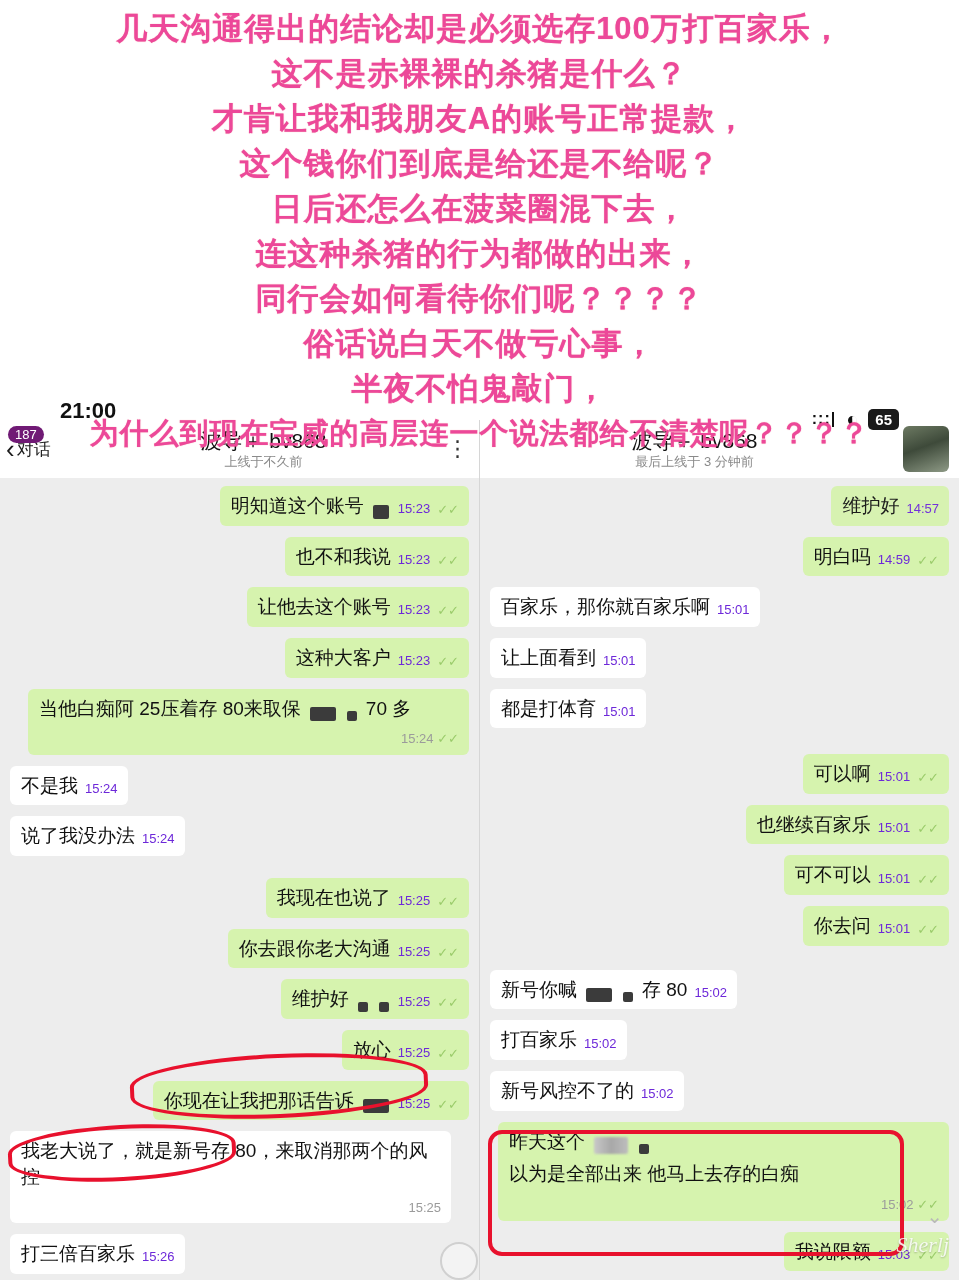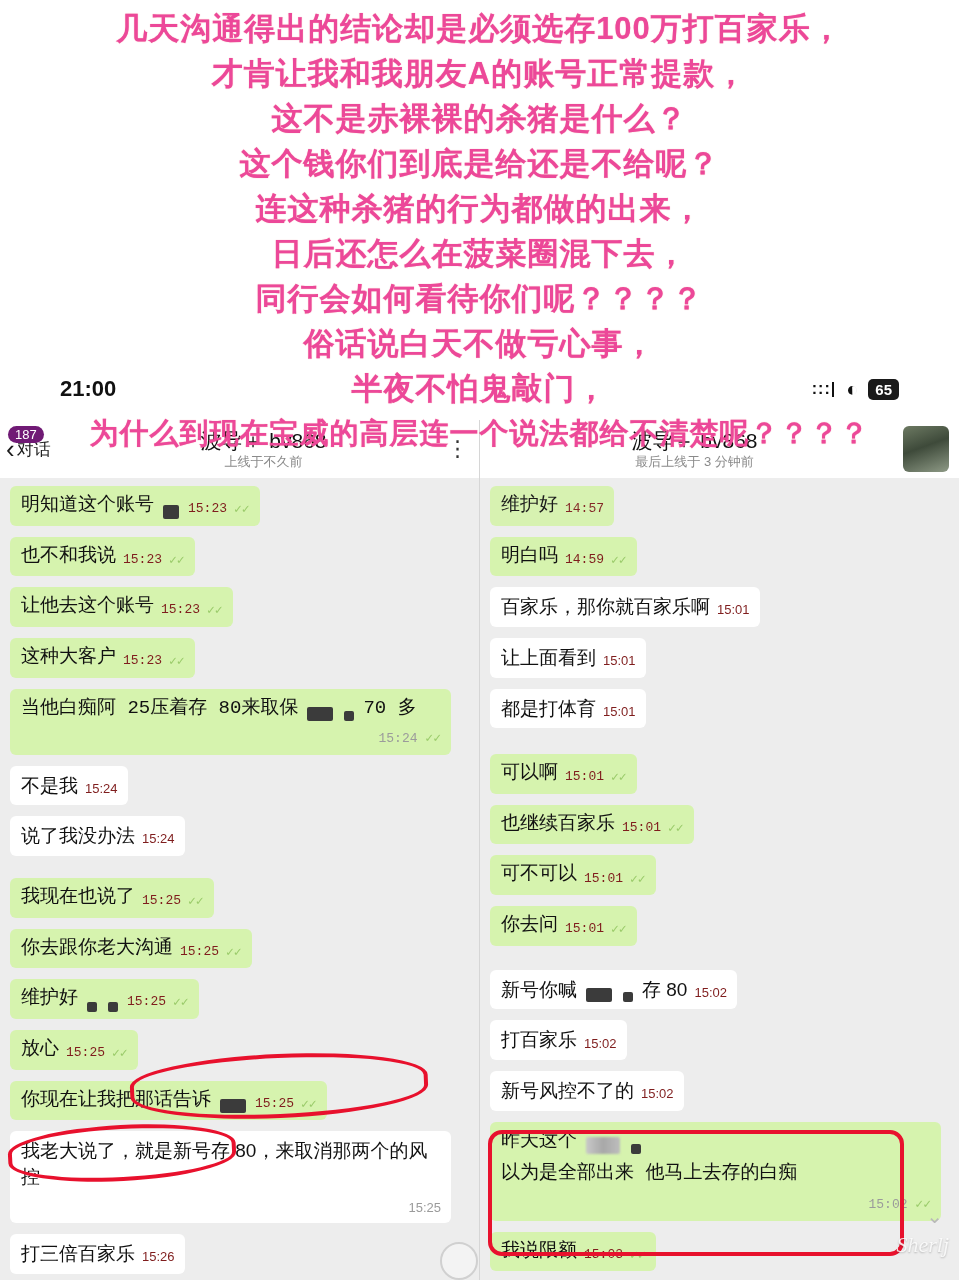--- a/index.html
+++ b/index.html
@@ -32,26 +32,25 @@
     padding-top: 6px;
     box-sizing: border-box;
     text-shadow: 0 0 1px rgba(232,17,45,0.4);
   }
   .overlay-text div { white-space: nowrap; }
   .ot-wide { font-size: 29px; }
 
   
   .status-bar {
     position: absolute;
-    top: 368px;
+    top: 398px;
     left: 0;
     width: 959px;
     height: 42px;
     display: flex;
-    align-items: center;
     justify-content: space-between;
     padding: 0 60px;
     box-sizing: border-box;
     font-size: 22px;
     font-weight: bold;
     color: #111;
     z-index: 10;
   }
   .status-right { display: flex; align-items: center; gap: 10px; }
   .sig-bars { font-size: 16px; letter-spacing: 1px; }
@@ -153,41 +152,41 @@
     padding: 8px 10px 0 10px;
     box-sizing: border-box;
     height: 800px;
   }
   .row {
     display: flex;
     margin-bottom: 11px;
     align-items: flex-end;
   }
   .row.left-row { justify-content: flex-start; }
-  .row.right-row { justify-content: flex-start; font-family: Liberation Mono, monospace; }
+  .row.right-row { justify-content: flex-end; }
 
   .bubble {
     position: relative;
     max-width: 330px;
     border-radius: 6px;
     padding: 7px 10px 7px 11px;
     font-size: 19px;
     color: #111;
     line-height: 1.35;
     display: inline-flex;
     align-items: flex-end;
     gap: 7px;
     flex-wrap: wrap;
   }
   .bubble.in { background: #ffffff; }
   .bubble.out { background: #d6f3ae; }
   .bubble .txt { white-space: pre-wrap; }
   .meta {
     font-size: 13px;
-    color: #7f1d1d;
+    color: #6d28d9;
     white-space: nowrap;
     align-self: flex-end;
     padding-bottom: 1px;
   }
   .ticks { color: #9acb6a; font-size: 13px; }
   .meta-below {
     display: block;
     width: 100%;
     text-align: right;
     font-size: 13px;
@@ -266,25 +265,25 @@
     border: 2px solid #d0d0d0;
     background: #f3f3f3;
     z-index: 22;
   }
 </style>
 </head>
 <body>
 
 <div class="overlay-text">
   <div>几天沟通得出的结论却是必须选存100万打百家乐，</div>
+  <div>这不是赤裸裸的杀猪是什么？</div>
   <div>才肯让我和我朋友A的账号正常提款，</div>
-  <div>这不是赤裸裸的杀猪是什么？</div>
   <div>这个钱你们到底是给还是不给呢？</div>
+  <div>日后还怎么在菠菜圈混下去，</div>
   <div>连这种杀猪的行为都做的出来，</div>
-  <div>日后还怎么在菠菜圈混下去，</div>
   <div>同行会如何看待你们呢？？？？</div>
   <div>俗话说白天不做亏心事，</div>
   <div>半夜不怕鬼敲门，</div>
   <div class="ot-wide">为什么到现在宝威的高层连一个说法都给不清楚呢？？？？</div>
 </div>
 
 <div class="status-bar">
   <span>21:00</span>
   <span class="status-right">
     <span class="sig-bars">:::|</span>

